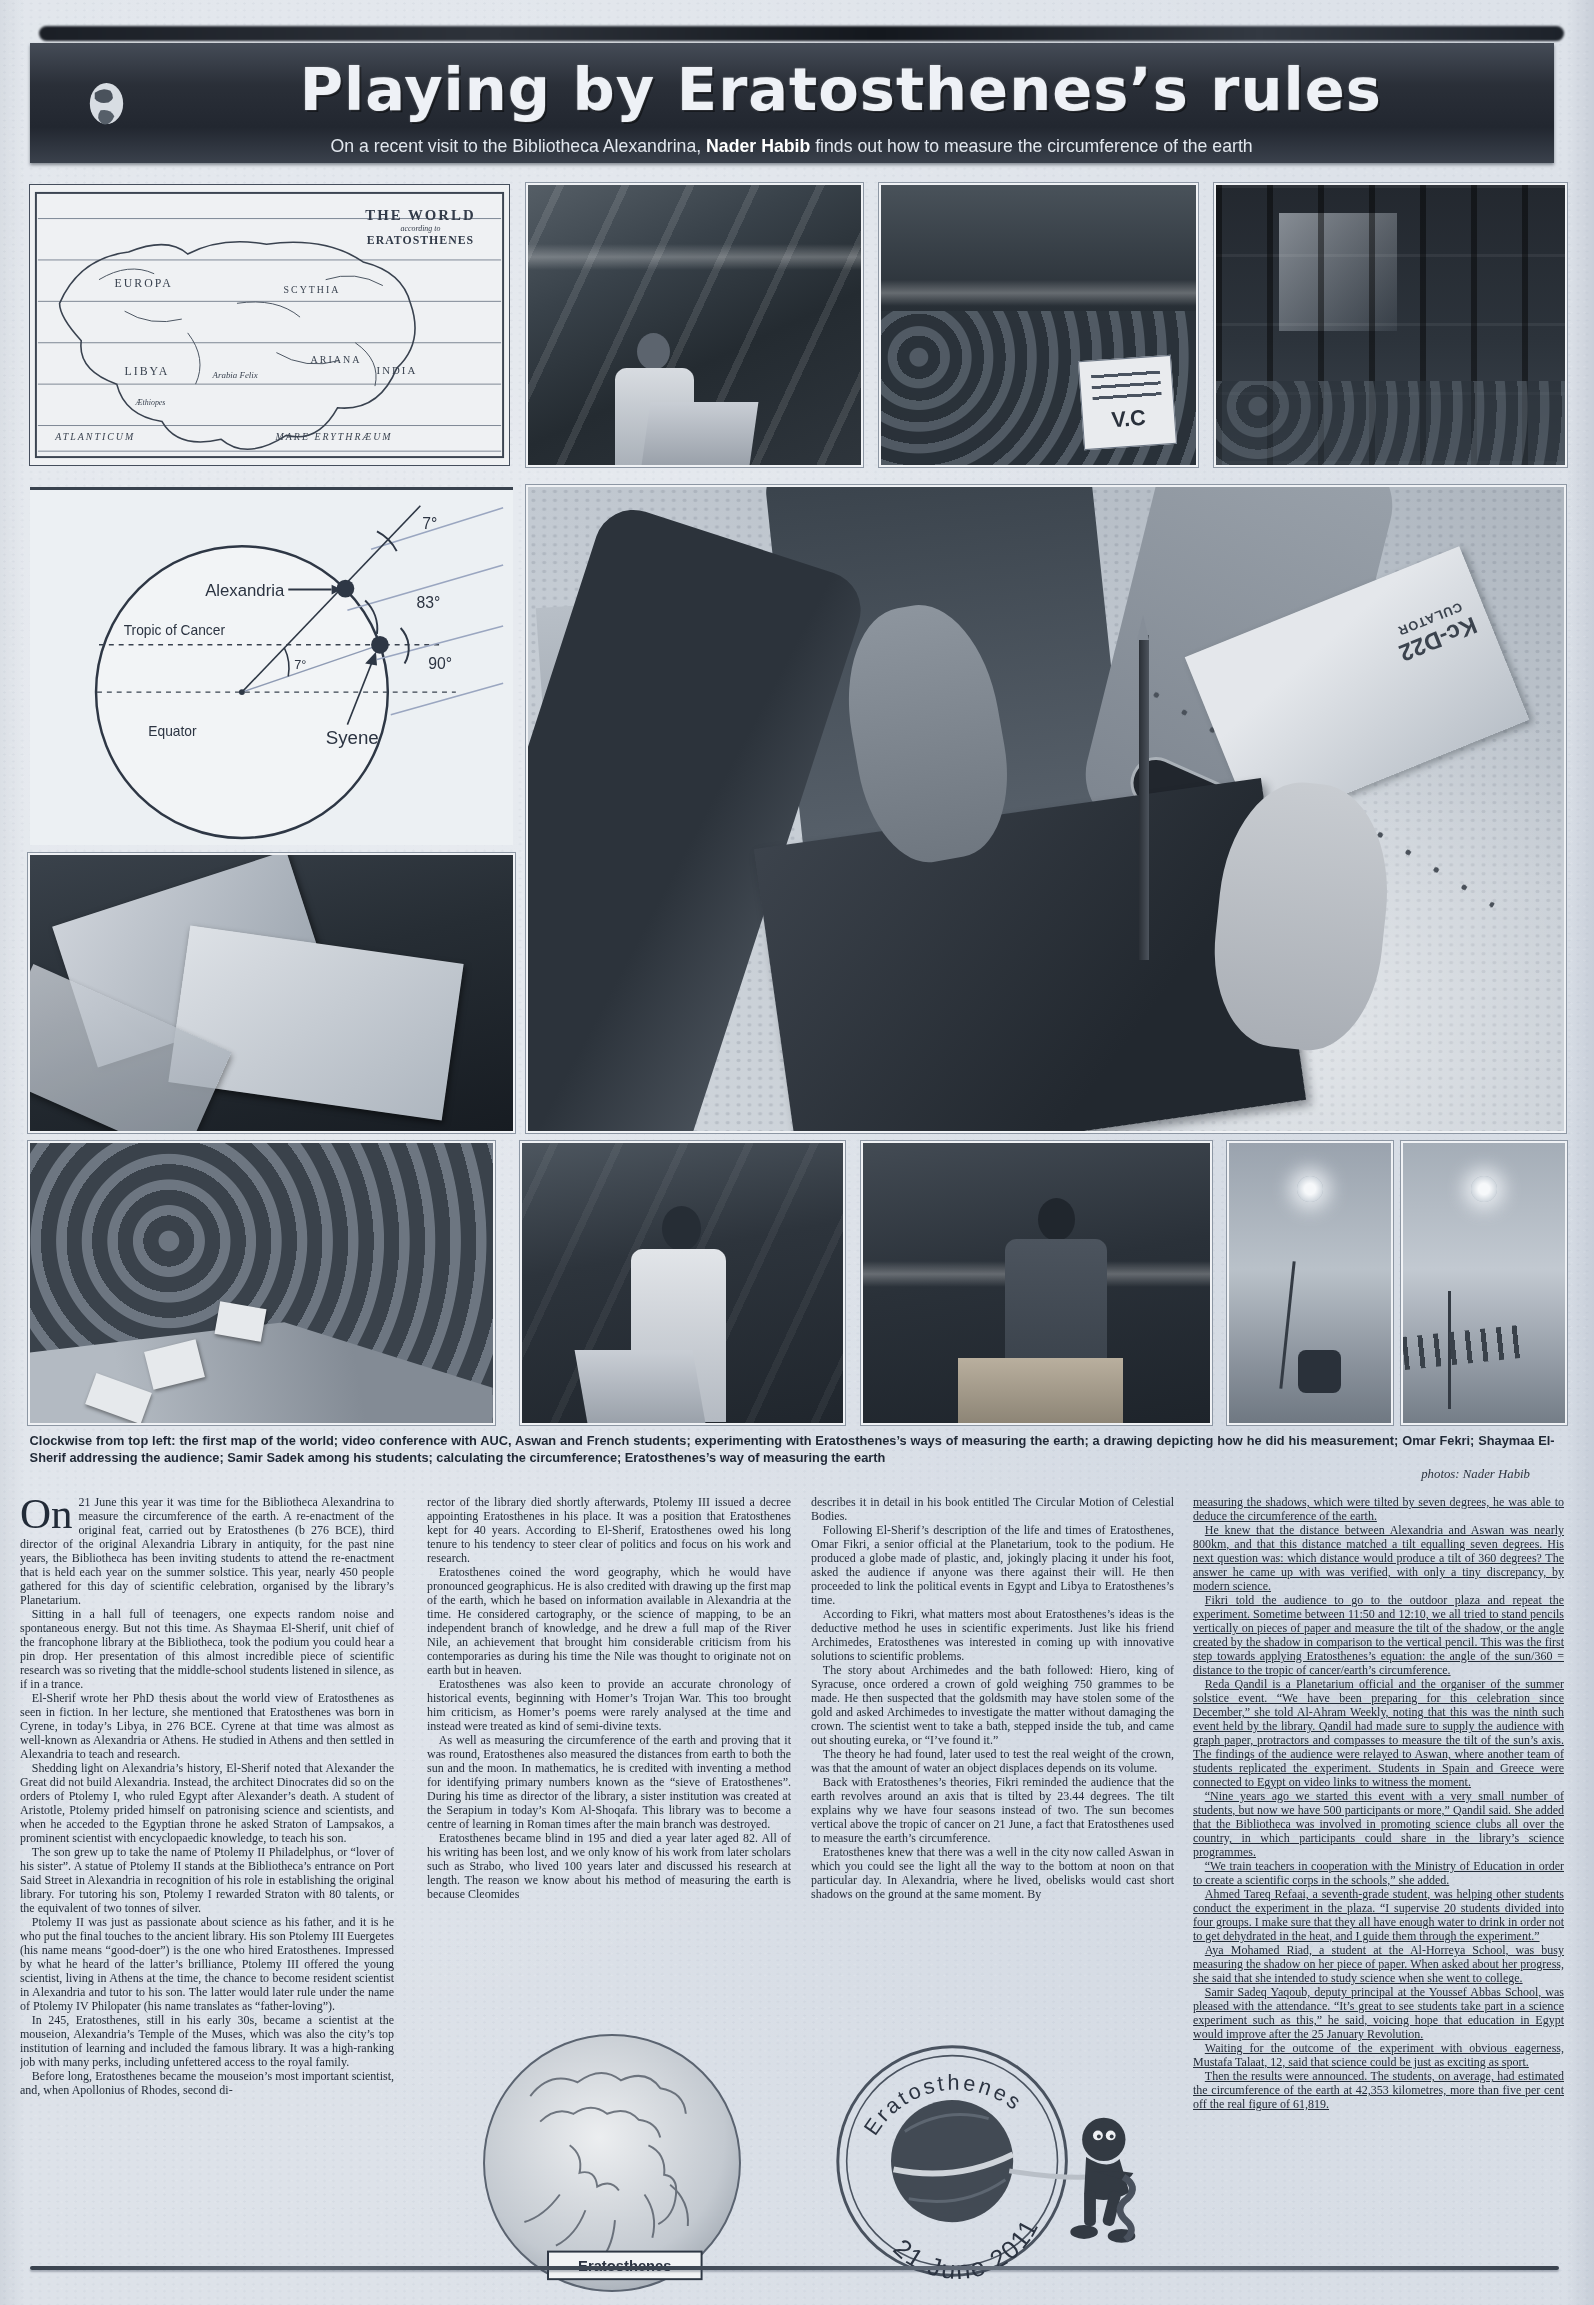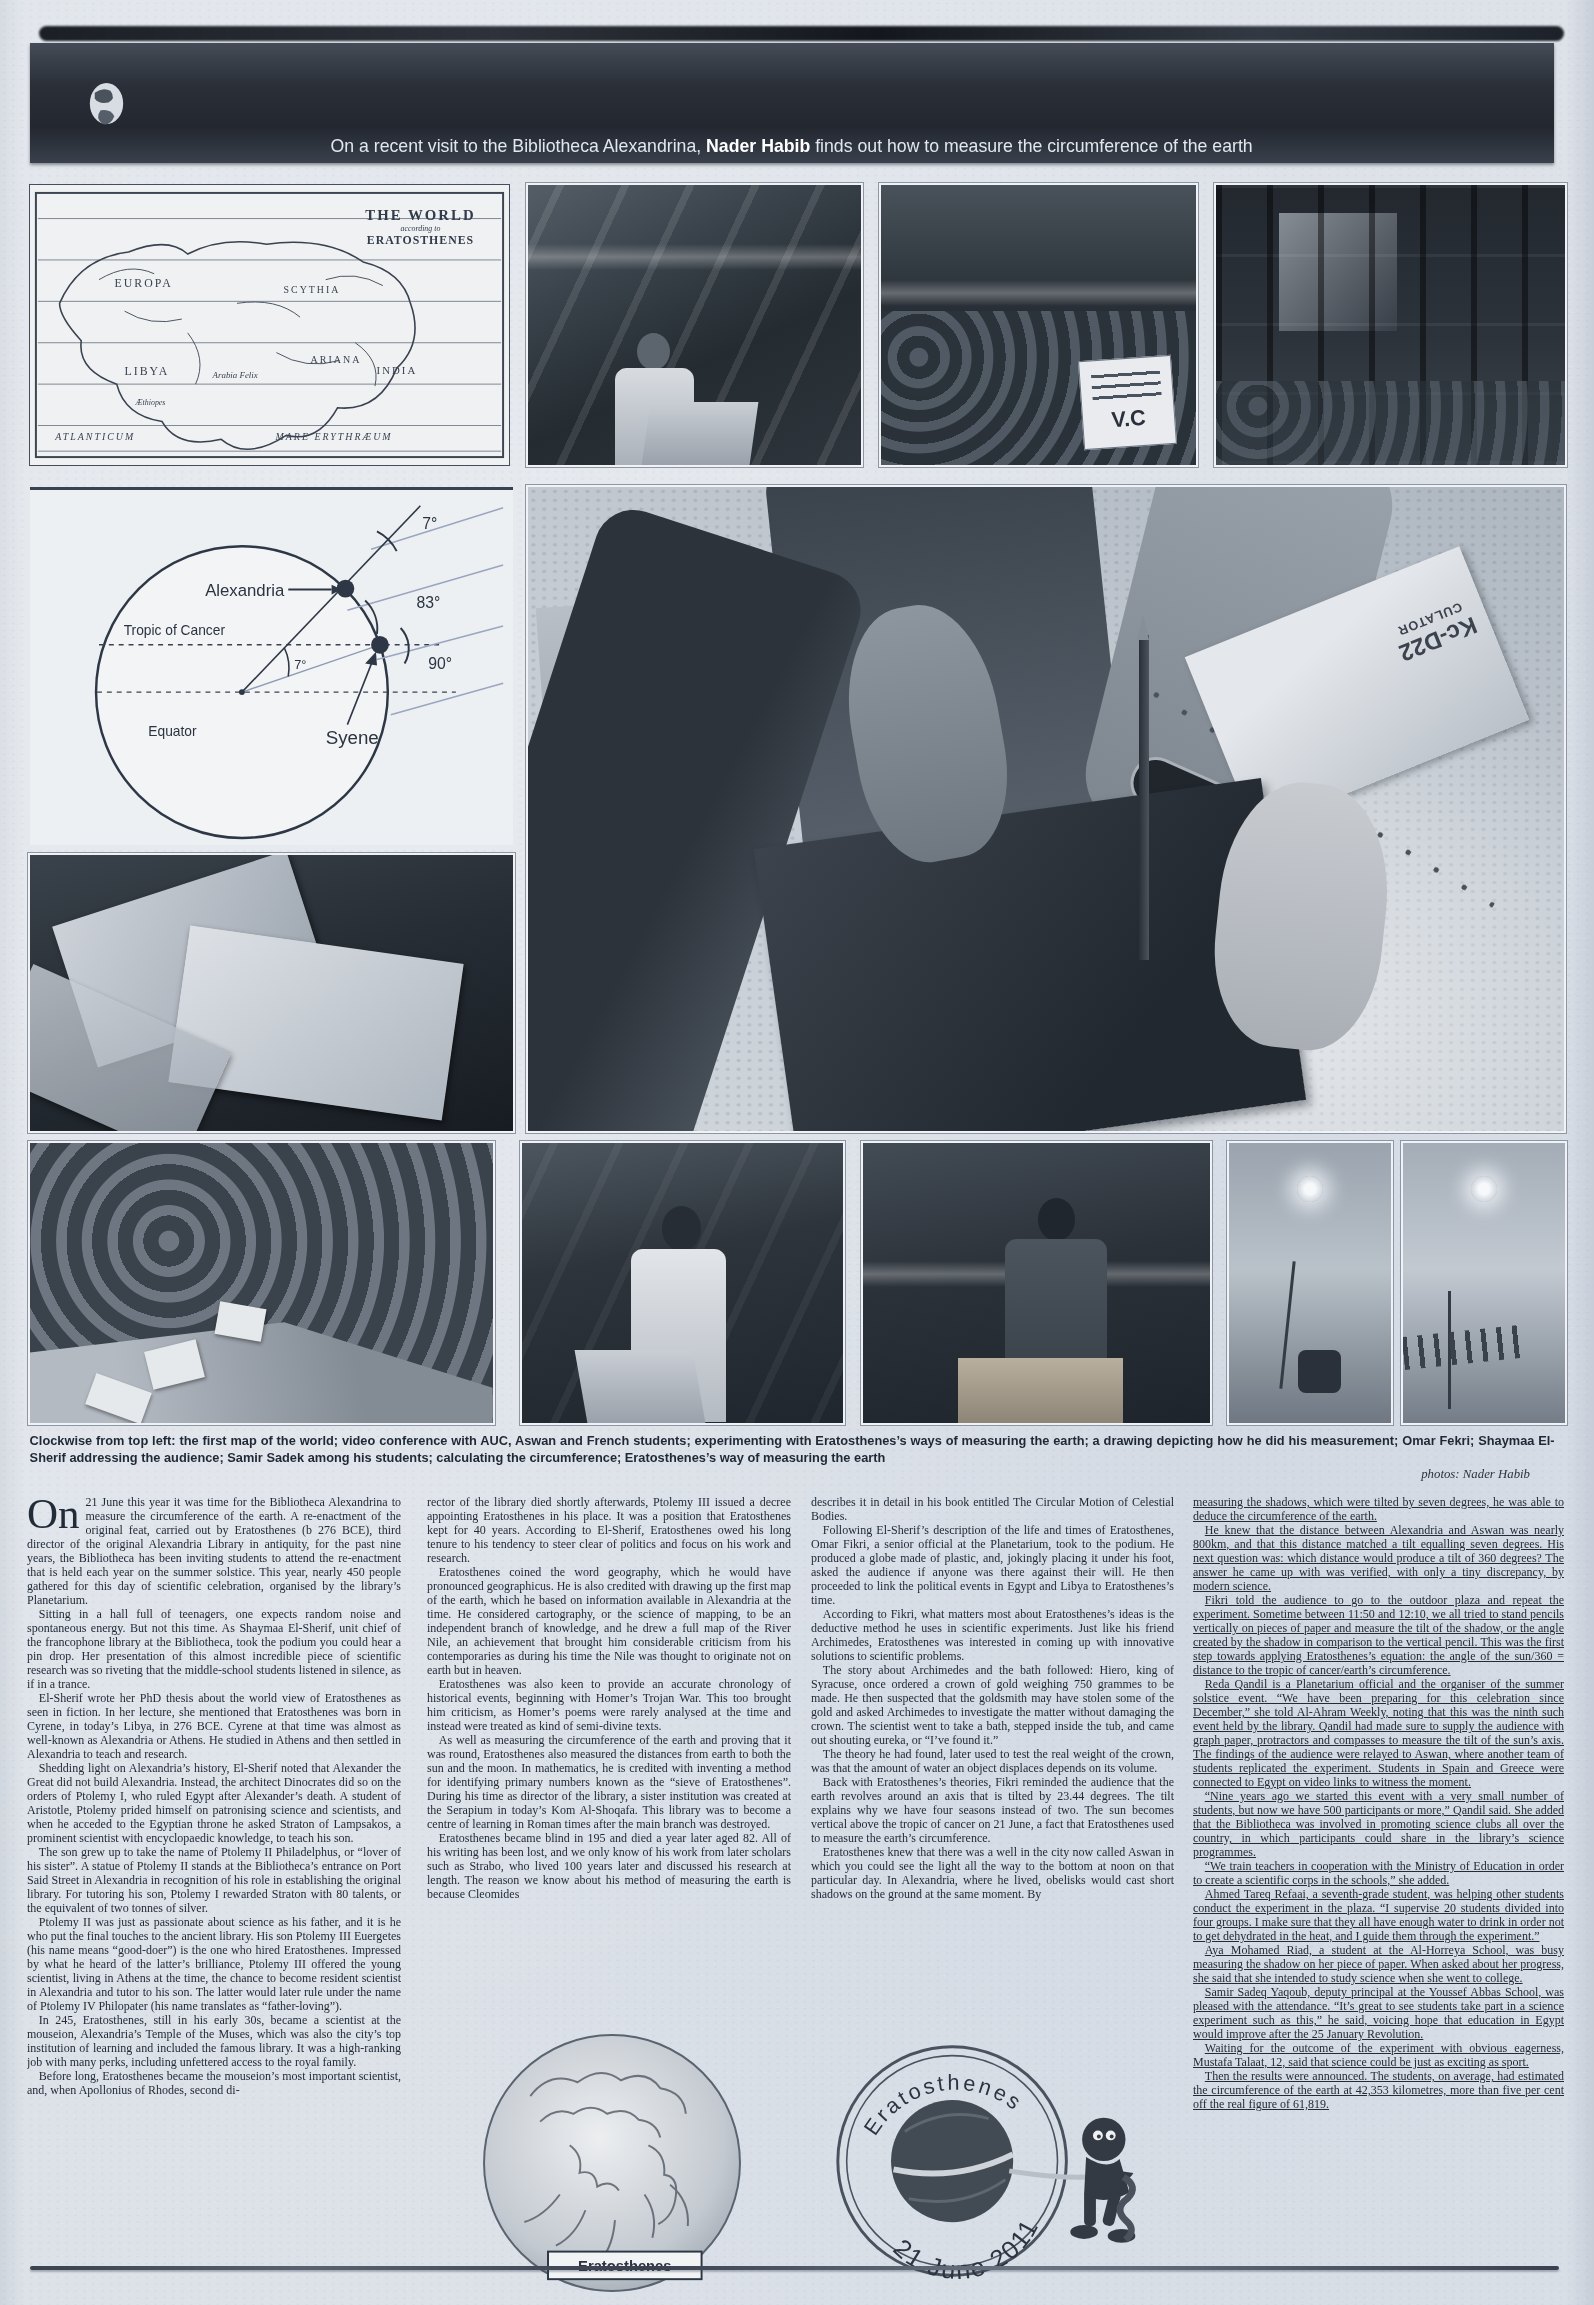--- a/index.html
+++ b/index.html
@@ -144,21 +144,21 @@
      font-weight:bold;font-size:12.8px;line-height:16.7px;color:#1f2835;text-align:justify;}
   .credit{position:absolute;right:65px;top:1467px;font-family:"Liberation Serif",serif;
      font-style:italic;font-weight:normal;font-size:12.8px;color:#2a323e;}
   
   .col{position:absolute;top:1495px;font-size:12px;line-height:14px;text-align:justify;
      color:#222b38;overflow:hidden;}
   .col p{margin:0;text-indent:11.8px;}
   .col p.noindent{text-indent:0;}
   .dropcap{float:left;font-size:43px;line-height:33px;font-weight:normal;padding:2px 5.9px 0 0;
      font-family:"Liberation Serif",serif;}
-  .c1{left:27px;width:374px;height:766px;}
+  .c1{left:20px;width:374px;height:766px;}
   .c2{left:427px;width:364px;height:540px;}
   .c3{left:811px;width:363px;height:537px;}
   .c4{left:1193px;width:371px;height:770px;text-decoration:underline;}
   .portrait{left:422px;top:2027px;width:380px;height:272px;}
   .stampbox{left:812px;top:2033px;width:359px;height:264px;}
   .bottomrule{left:29.6px;top:2266px;width:1529px;height:3.9px;
      background:linear-gradient(90deg,#39424e 0%,#59626e 18%,#39424e 40%,#6a7380 65%,#39424e 100%);
      border-radius:2px;box-shadow:0 2px 2px rgba(60,70,85,.35);}
   svg text{font-family:"Liberation Sans",sans-serif;fill:#2c3442;}
 </style>
@@ -168,20 +168,21 @@
 <div class="page">
   <div class="grain"></div>
   <div class="abs scanstrip"></div>
 
   <div class="abs banner">
     <svg class="globe" viewBox="0 0 52 58">
       <ellipse cx="26" cy="29" rx="17" ry="21" fill="#d8dde3"></ellipse>
       <path d="M14 18 q8 -6 16 -2 q6 8 -2 12 q-10 2 -14 -4z" fill="#4a525c"></path>
       <path d="M20 36 q10 -2 14 6 q-4 10 -12 8 q-8 -6 -2 -14z" fill="#565f69"></path>
     </svg>
+    <div class="title">Playing by Eratosthenes’s rules</div>
     <div class="subtitle"><span>On a recent visit to the Bibliotheca Alexandrina, </span><b>Nader Habib</b><span> finds out how to measure the circumference of the earth</span></div>
   </div>
 
   <div class="abs map-panel">
     <svg width="479" height="280" viewBox="0 0 486 284">
       <g stroke="#7d8794" stroke-width="1" fill="none">
         <line x1="8" y1="34" x2="478" y2="34"></line>
           <line x1="8" y1="76" x2="478" y2="76"></line>
         <line x1="8" y1="118" x2="478" y2="118"></line>
           <line x1="8" y1="160" x2="478" y2="160"></line>

